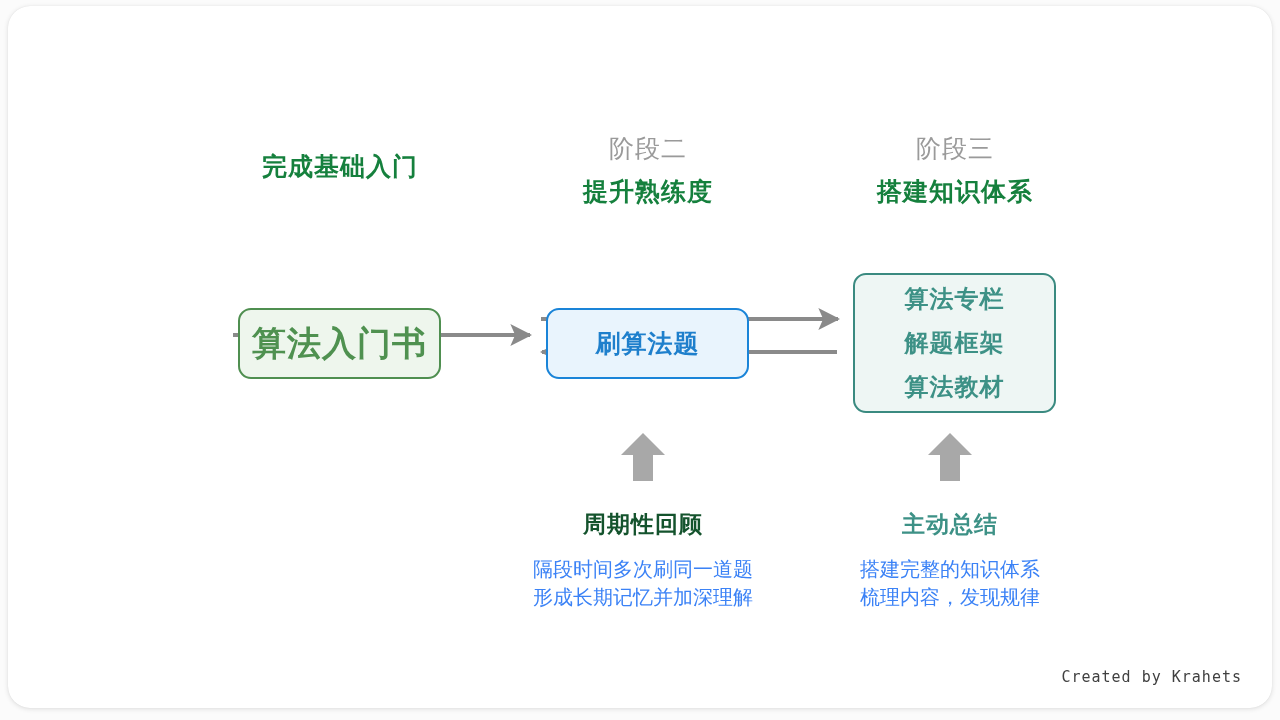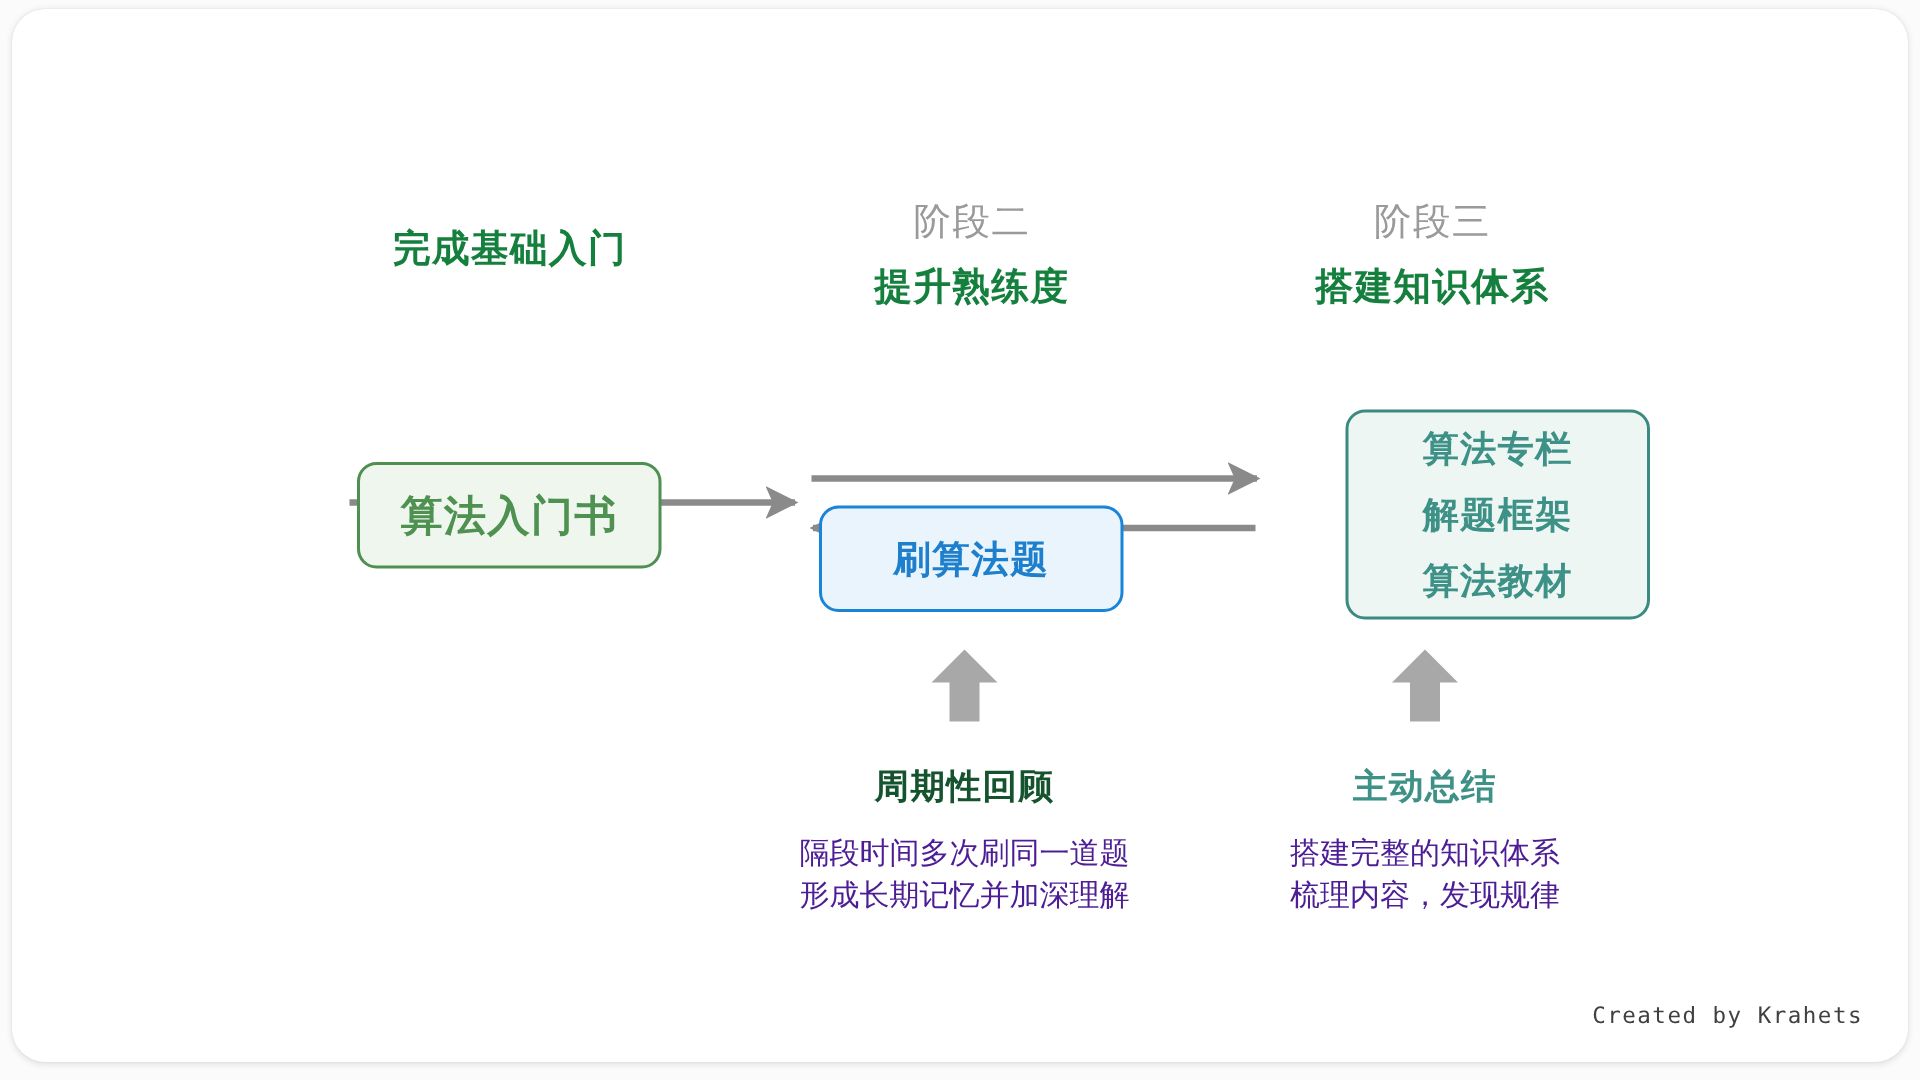--- a/index.html
+++ b/index.html
@@ -61,32 +61,31 @@
     font-weight: 700;
     letter-spacing: 1px;
   }
   .node .line { white-space: nowrap; }
 
   #node-green {
     left: 230px; top: 302px; width: 203px; height: 71px;
     border-color: #4f8f50;
     background: #eef6ed;
     color: #4f9150;
-    font-size: 28px;
+    font-size: 34px;
   }
   #node-blue {
     left: 538px; top: 302px; width: 203px; height: 71px;
     border-color: #1a84d8;
     background: #e9f4fd;
     color: #1e7fcc;
     font-size: 25px;
-    margin-top: 29px;
   }
   #node-teal {
-    left: 889px; top: 267px; width: 203px; height: 140px;
+    left: 845px; top: 267px; width: 203px; height: 140px;
     border-color: #3a8a80;
     background: #eef6f4;
     color: #3d9186;
     font-size: 24px;
     gap: 12px;
   }
 
   
   #wires { position: absolute; left: 0; top: 0; width: 1264px; height: 702px; pointer-events: none; }
 
@@ -103,21 +102,21 @@
     font-weight: 700;
     letter-spacing: 1px;
     line-height: 1;
     white-space: nowrap;
   }
   .note-title.blue { color: #14532d; }
   .note-title.teal { color: #3d9186; }
   .note-desc {
     margin-top: 20px;
     font-size: 20px;
-    color: #4c1d95;
+    color: #3b82f6;
     line-height: 1.38;
     white-space: nowrap;
   }
 
   
   #credit {
     position: absolute;
     right: 30px;
     bottom: 22px;
     font-family: "DejaVu Sans Mono", "Liberation Mono", monospace;

